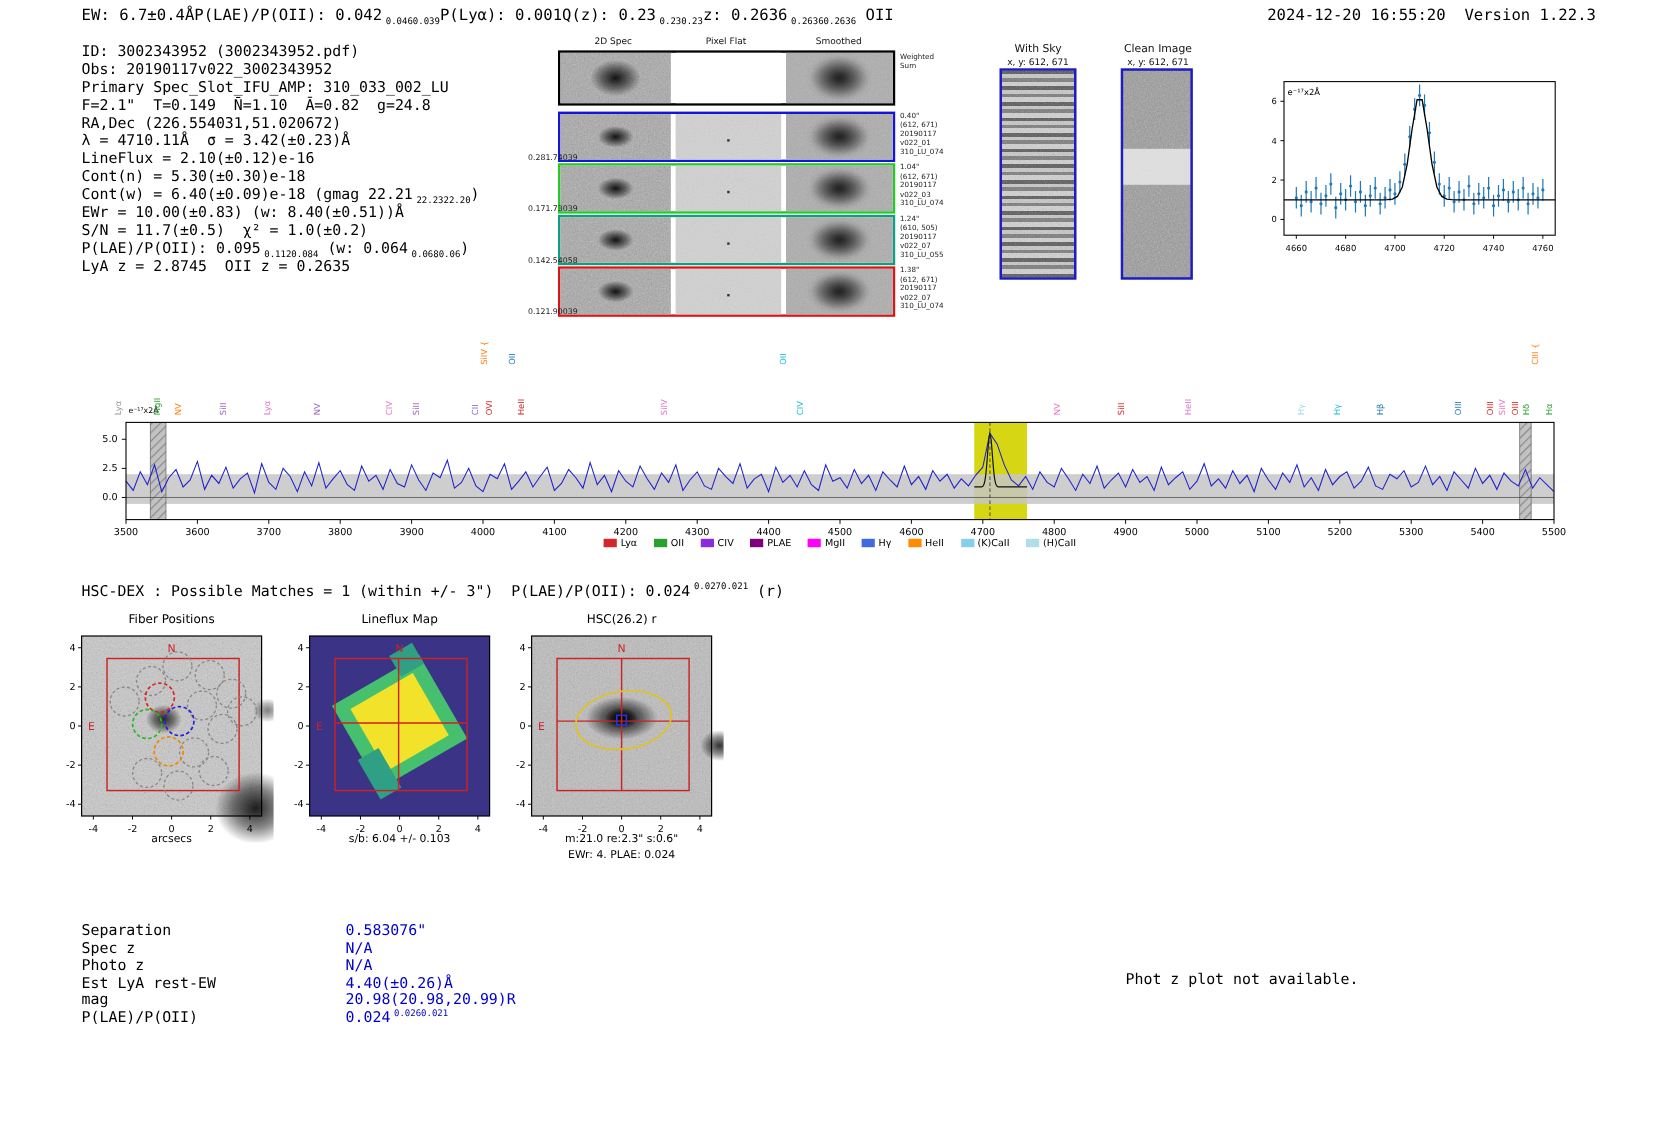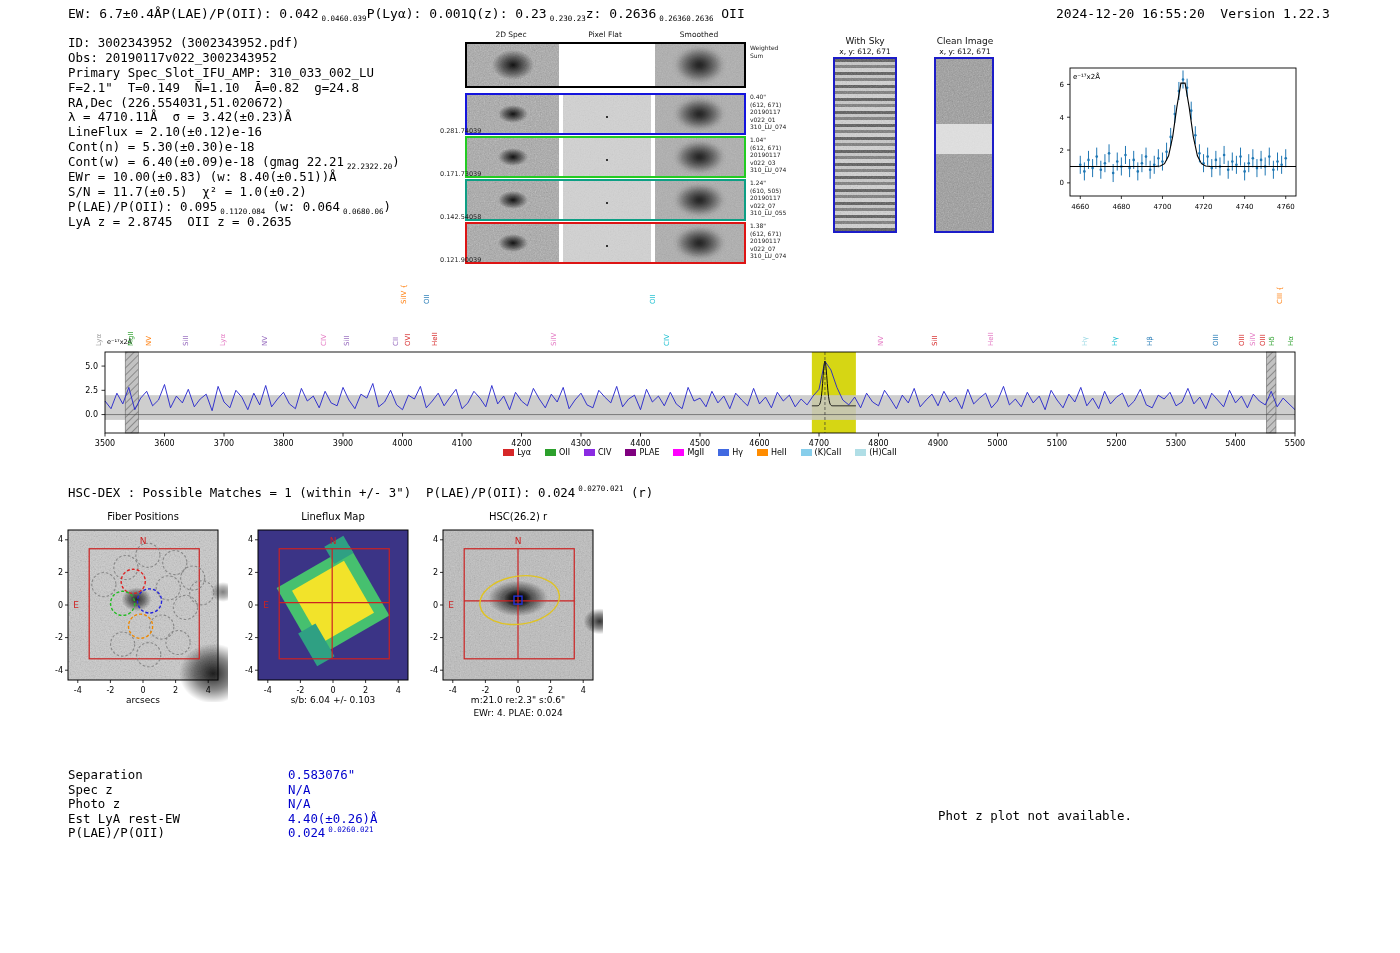--- a/index.html
+++ b/index.html
@@ -814,20 +814,24 @@
       </div>
       <div class="mt-row">
         <span class="mt-label">Photo z</span>
         <span class="mt-value">N/A</span>
       </div>
       <div class="mt-row">
         <span class="mt-label">Est LyA rest-EW</span>
         <span class="mt-value">4.40(±0.26)Å</span>
       </div>
       <div class="mt-row">
+        <span class="mt-label">mag</span>
+        <span class="mt-value">20.98(20.98,20.99)R</span>
+      </div>
+      <div class="mt-row">
         <span class="mt-label">P(LAE)/P(OII)</span>
         <span class="mt-value">0.024</span>
         <span class="stack stack-blue">
           <span>0.026</span>
           <span>0.021</span>
         </span>
       </div>
     </div>
 
   <div class="note" style="left:938px;top:808px">Phot z plot not available.</div>

